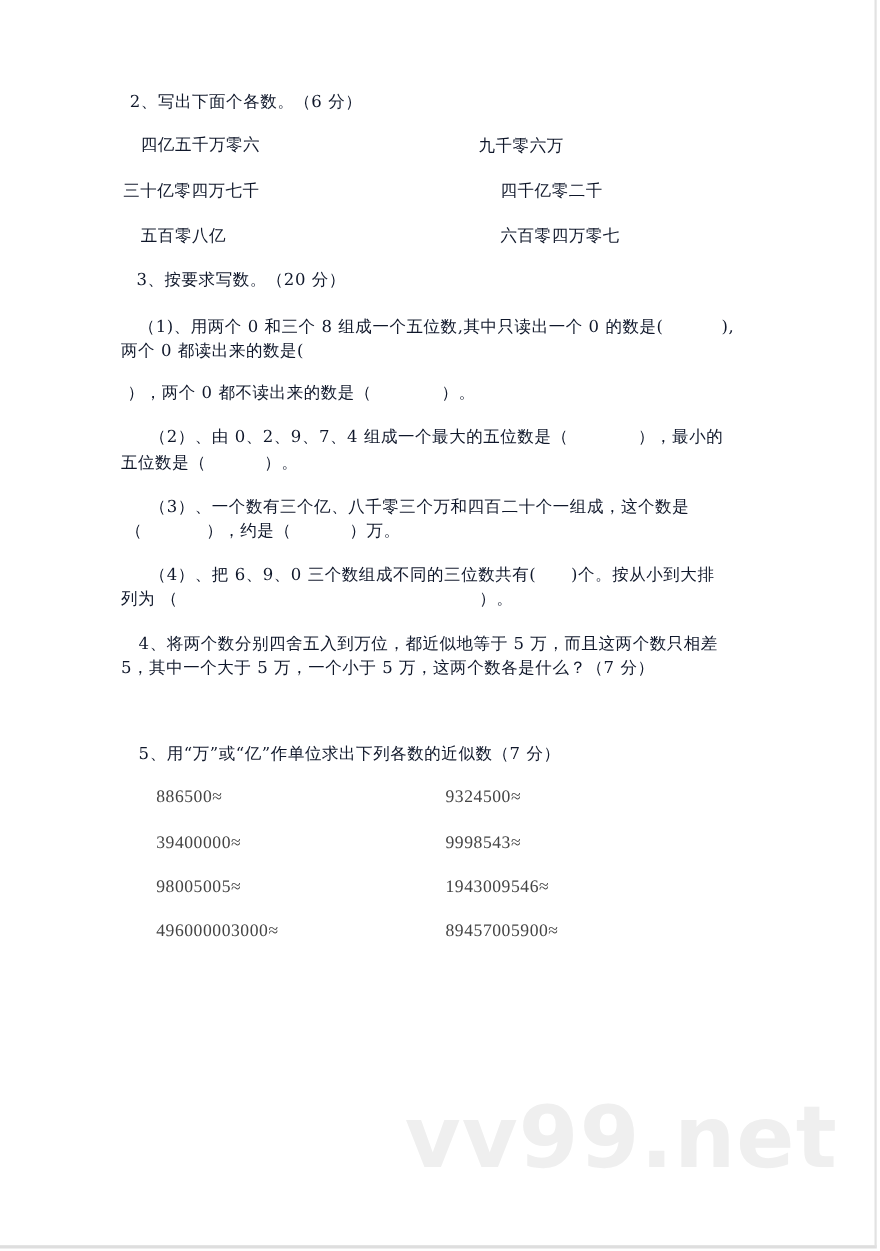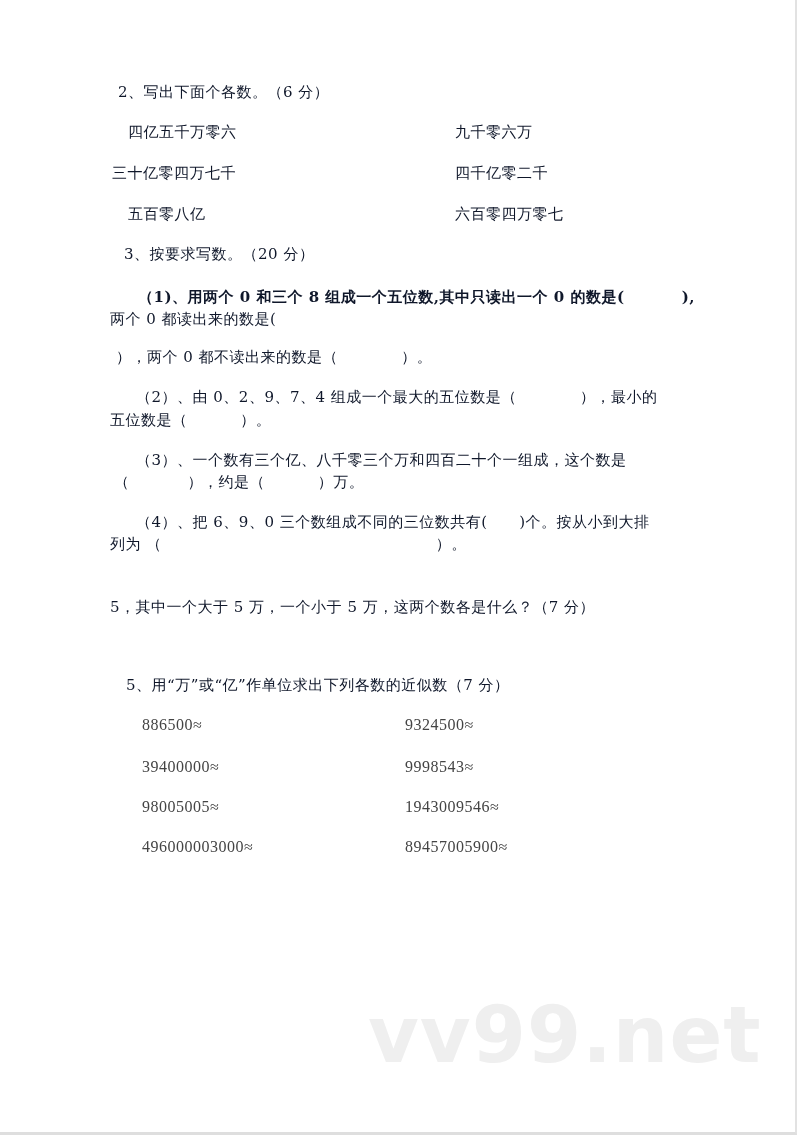--- a/index.html
+++ b/index.html
@@ -51,43 +51,44 @@
   }
 </style>
 </head>
 <body>
 
 <div class="page">
 
   <div class="line" style="left:118px; top:82px;">2、写出下面个各数。（6 分）</div>
 
   <div class="line" style="left:128px; top:122px;font-family:Liberation Serif, serif;">四亿五千万零六</div>
-  <div class="line" style="left:455px; top:122px;text-align:right;">九千零六万</div>
+  <div class="line" style="left:435px; top:122px;text-align:right;">九千零六万</div>
 
   <div class="line" style="left:112px; top:163px;">三十亿零四万七千</div>
   <div class="line" style="left:455px; top:163px;">四千亿零二千</div>
 
   <div class="line" style="left:128px; top:204px;">五百零八亿</div>
   <div class="line" style="left:455px; top:204px;">六百零四万零七</div>
 
   <div class="line" style="left:124px; top:244px;">3、按要求写数。（20 分）</div>
 
-  <div class="line" style="left:138px; top:287px;font-weight:bold;">（1)、用两个 0 和三个 8 组成一个五位数,其中只读出一个 0 的数是(          ),</div>
+  <div class="line" style="left:126px; top:287px;">（1)、用两个 0 和三个 8 组成一个五位数,其中只读出一个 0 的数是(          ),</div>
   <div class="line" style="left:110px; top:309px;">两个 0 都读出来的数是(</div>
   <div class="line" style="left:116px; top:347px;">），两个 0 都不读出来的数是（            ）。</div>
 
   <div class="line" style="left:136px; top:387px;">（2）、由 0、2、9、7、4 组成一个最大的五位数是（            ），最小的</div>
   <div class="line" style="left:110px; top:410px;">五位数是（          ）。</div>
 
   <div class="line" style="left:136px; top:450px;">（3）、一个数有三个亿、八千零三个万和四百二十个一组成，这个数是</div>
   <div class="line" style="left:114px; top:472px;">（           ），约是（          ）万。</div>
 
   <div class="line" style="left:136px; top:512px;">（4）、把 6、9、0 三个数组成不同的三位数共有(      )个。按从小到大排</div>
   <div class="line" style="left:110px; top:534px;">列为 （                                                    ）。</div>
 
+  <div class="line" style="left:126px; top:575px;">4、将两个数分别四舍五入到万位，都近似地等于 5 万，而且这两个数只相差</div>
   <div class="line" style="left:110px; top:597px;">5，其中一个大于 5 万，一个小于 5 万，这两个数各是什么？（7 分）</div>
 
   <div class="line" style="left:126px; top:675px;">5、用“万”或“亿”作单位求出下列各数的近似数（7 分）</div>
 
   <div class="line num" style="left:142px; top:715px;text-align:right;">886500≈</div>
   <div class="line num" style="left:405px; top:715px;">9324500≈</div>
 
   <div class="line num" style="left:142px; top:757px;">39400000≈</div>
   <div class="line num" style="left:405px; top:757px;">9998543≈</div>
 

